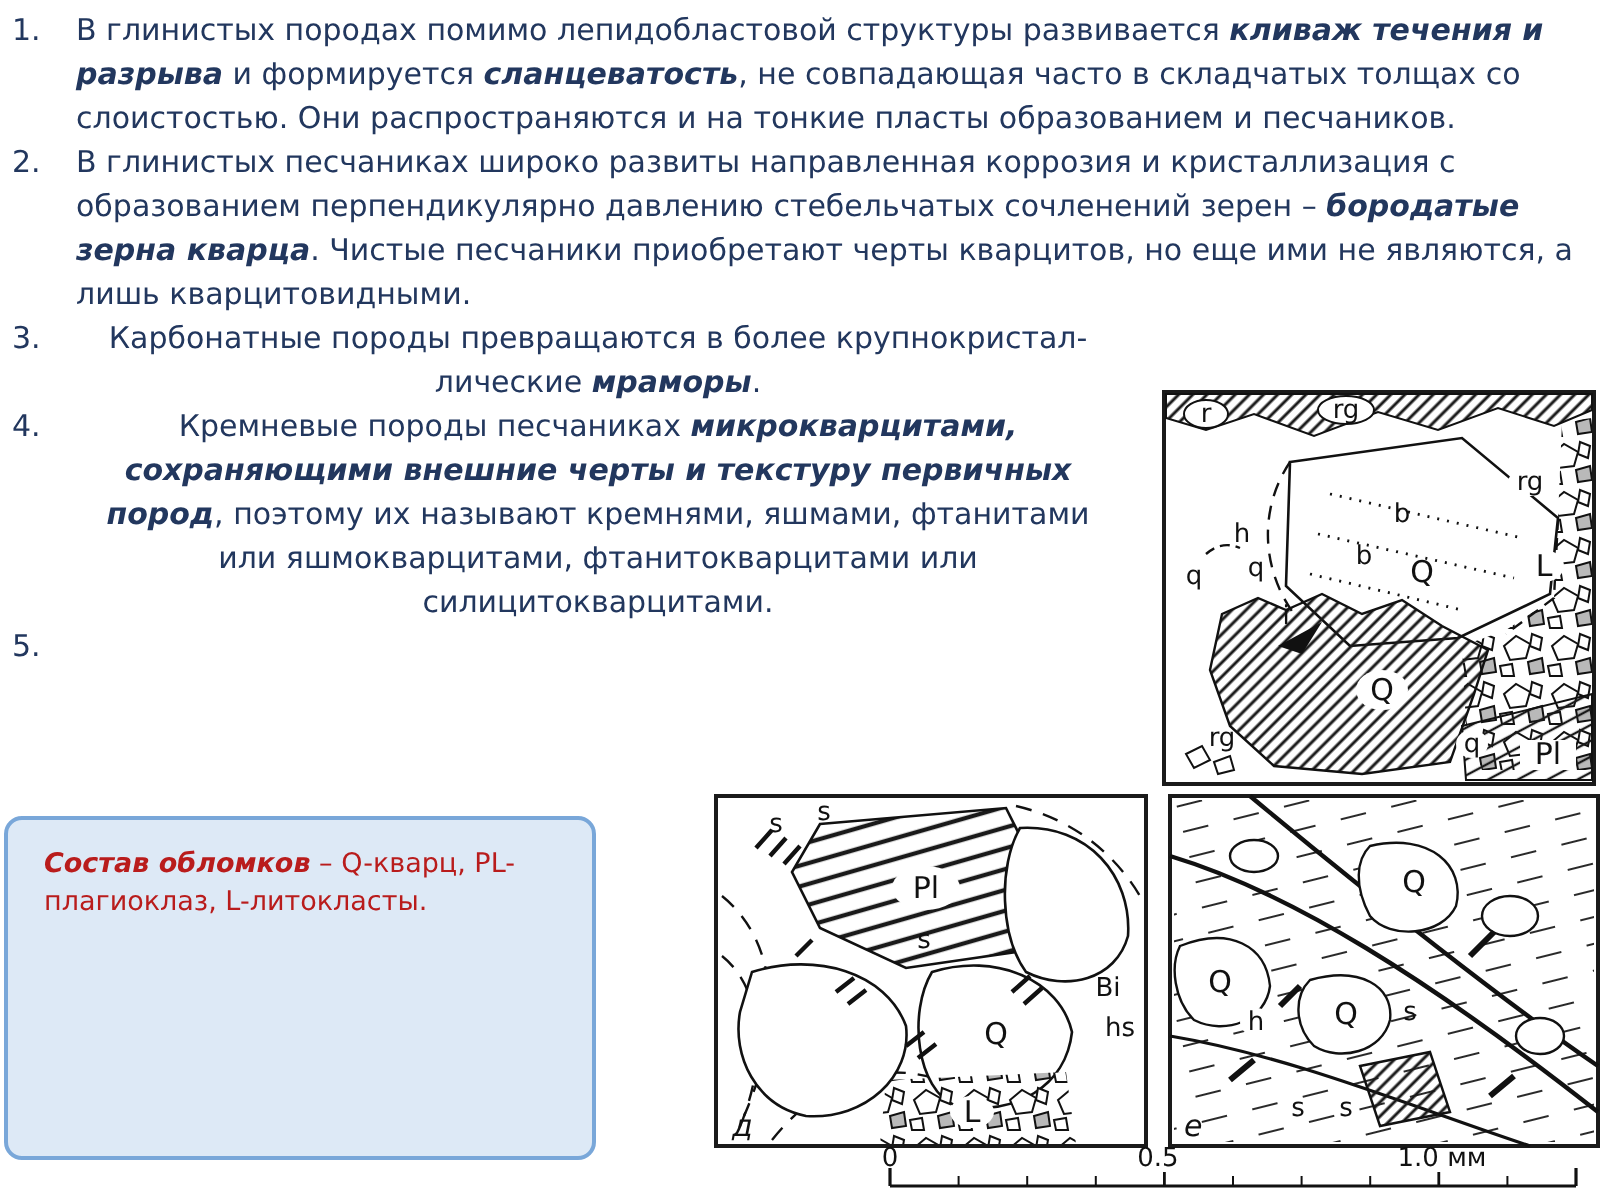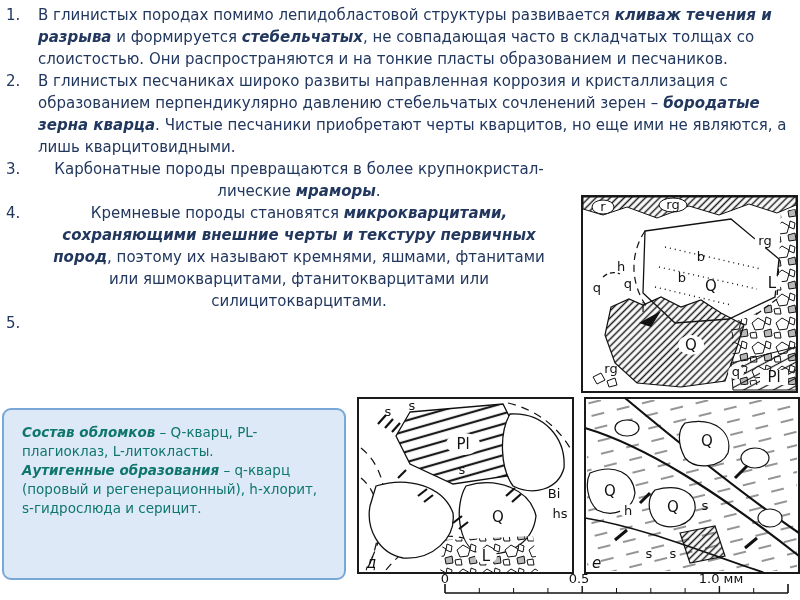--- a/index.html
+++ b/index.html
@@ -10,23 +10,23 @@
   .slide{position:relative;width:800px;height:600px;background:#fff;}
   
   .list{position:absolute;left:6px;top:4px;width:788px;}
   .item{display:flex;font-size:15px;line-height:22px;color:#22375e;}
   .item .num{flex:0 0 32px;width:32px;}
   .item .txt{flex:1;}
   .item.narrow .txt{max-width:522px;text-align:center;}
   .em{font-weight:bold;font-style:italic;}
   
   .caption{
-    position:absolute;left:2px;top:408px;width:344px;height:172px;box-sizing:border-box;
+    position:absolute;left:2px;top:408px;width:296px;height:172px;box-sizing:border-box;
     background:#dde9f6;border:2px solid #79a7d9;border-radius:9px;
-    padding:13px 12px 10px 18px;font-size:13.5px;line-height:19px;color:#0f766e;
+    padding:13px 12px 10px 18px;font-size:13.5px;line-height:19px;color:#b91c1c;
   }
   .caption p{margin:0;}
   
   .fig-top{position:absolute;left:581px;top:195px;}
   .fig-bottom{position:absolute;left:355px;top:394px;}
   svg text{font-family:"DejaVu Sans",sans-serif;fill:#111;}
   .lab{font-size:13px;}
   .lab-big{font-size:15px;}
   .panel-letter{font-size:15px;font-style:italic;}
   .scale-num{font-size:13px;}
@@ -55,42 +55,41 @@
       </pattern>
       <pattern id="dashbg" width="26" height="13" patternUnits="userSpaceOnUse" patternTransform="rotate(-14)">
         <line x1="2" y1="6" x2="15" y2="6" stroke="#2a2a2a" stroke-width="1"></line>
       </pattern>
     </defs>
   </svg>
 
   <div class="list">
     <div class="item">
       <span class="num">1.</span>
-      <span class="txt"><span>В глинистых породах помимо лепидобластовой структуры развивается </span><span class="em">кливаж течения и разрыва</span><span> и формируется </span><span class="em">стебельчатых</span><span>, не совпадающая часто в складчатых толщах со слоистостью. Они распространяются и на тонкие пласты образованием и песчаников.</span></span>
+      <span class="txt"><span>В глинистых породах помимо лепидобластовой структуры развивается </span><span class="em">кливаж течения и разрыва</span><span> и формируется </span><span class="em">сланцеватость</span><span>, не совпадающая часто в складчатых толщах со слоистостью. Они распространяются и на тонкие пласты образованием и песчаников.</span></span>
     </div>
     <div class="item">
       <span class="num">2.</span>
       <span class="txt"><span>В глинистых песчаниках широко развиты направленная коррозия и кристаллизация с образованием перпендикулярно давлению стебельчатых сочленений зерен – </span><span class="em">бородатые зерна кварца</span><span>. Чистые песчаники приобретают черты кварцитов, но еще ими не являются, а лишь кварцитовидными.</span></span>
     </div>
     <div class="item narrow">
       <span class="num">3.</span>
       <span class="txt"><span>Карбонатные породы превращаются в более крупнокристал-лические </span><span class="em">мраморы</span><span>.</span></span>
     </div>
     <div class="item narrow">
       <span class="num">4.</span>
-      <span class="txt"><span>Кремневые породы становятся </span><span class="em">микрокварцитами, сохраняющими внешние черты и текстуру первичных пород</span><span>, поэтому их называют кремнями, яшмами, фтанитами или яшмокварцитами, фтанитокварцитами или силицитокварцитами.</span></span>
+      <span class="txt"><span>Кремневые породы песчаниках </span><span class="em">микрокварцитами, сохраняющими внешние черты и текстуру первичных пород</span><span>, поэтому их называют кремнями, яшмами, фтанитами или яшмокварцитами, фтанитокварцитами или силицитокварцитами.</span></span>
     </div>
     <div class="item narrow">
       <span class="num">5.</span>
     </div>
   </div>
 
   <div class="caption">
     <p><span class="em">Состав обломков</span><span> – Q-кварц, PL-плагиоклаз, L-литокласты.</span></p>
-    <p><span class="em">Аутигенные образования</span><span> – q-кварц (поровый и регенерационный), h-хлорит, s-гидрослюда и серицит.</span></p>
   </div>
 
   <svg class="fig-top" width="217" height="198" viewBox="0 0 217 198">
     <rect x="1" y="1" width="215" height="196" fill="#fff" stroke="#1a1a1a" stroke-width="2"></rect>
 
     <path d="M2,2 H215 V10 L196,18 L168,9 L138,20 L108,11 L76,23 L46,12 L22,20 L2,14 Z" fill="url(#h45)" stroke="#111" stroke-width="1"></path>
     <ellipse cx="22" cy="12" rx="11" ry="7" fill="#fff" stroke="#111" stroke-width="1"></ellipse>
     <ellipse cx="92" cy="10" rx="14" ry="7" fill="#fff" stroke="#111" stroke-width="1"></ellipse>
 
     <path d="M200,16 L215,14 L215,190 L160,190 L152,168 L150,128 L172,120 L196,104 L198,64 Z" fill="url(#pebble)" stroke="none"></path>

